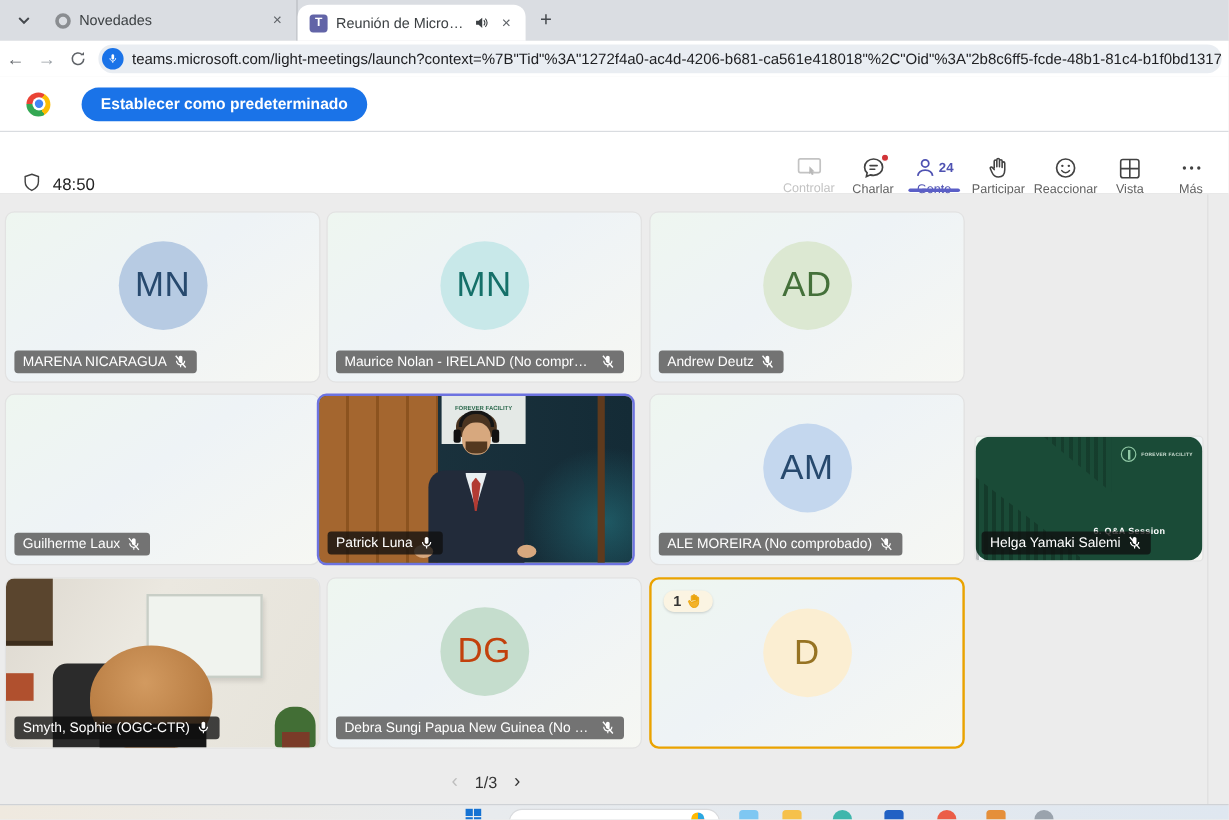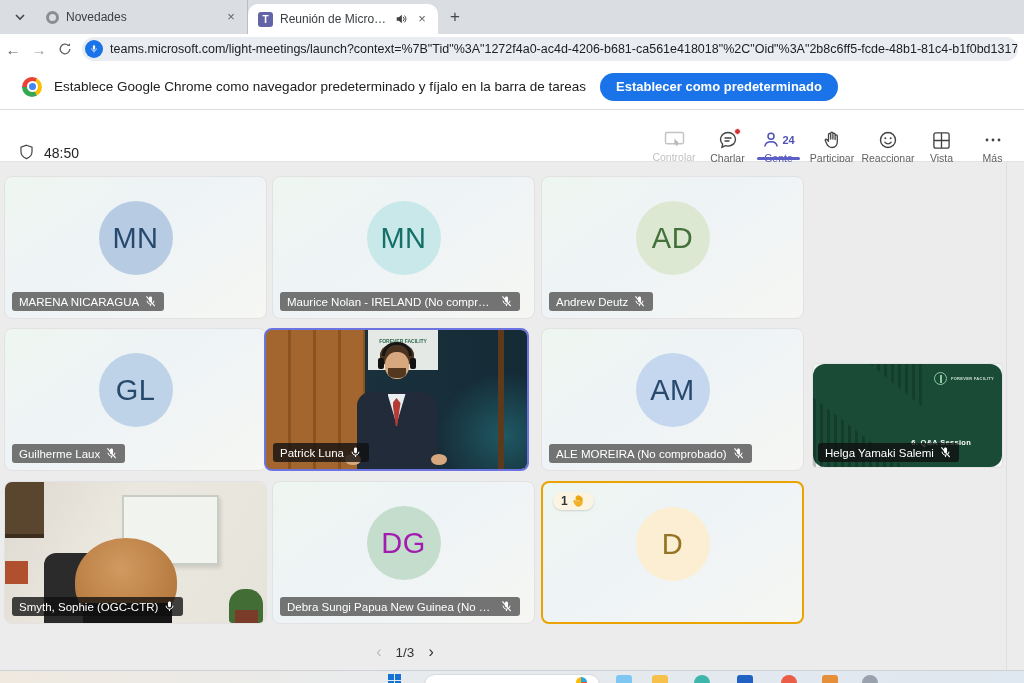--- a/index.html
+++ b/index.html
@@ -167,21 +167,20 @@
             <path d="M4.2 7.2c0 2.1 1.7 3.8 3.8 3.8s3.8-1.7 3.8-3.8" stroke="#fff" fill="none" stroke-width="1.3"></path>
             <line x1="8" y1="11" x2="8" y2="13.4" stroke="#fff" stroke-width="1.3"></line>
           </svg>
       </span>
       <span class="urltext">teams.microsoft.com/light-meetings/launch?context=%7B"Tid"%3A"1272f4a0-ac4d-4206-b681-ca561e418018"%2C"Oid"%3A"2b8c6ff5-fcde-48b1-81c4-b1f0bd1317d5"%7D&amp;</span>
     </div>
   </div>
 
   <div class="banner">
     <span class="chrome-logo"></span>
-    <span class="banner-text">Establece Google Chrome como navegador predeterminado y fíjalo en la barra de tareas</span>
     <button class="banner-btn">Establecer como predeterminado</button>
   </div>
 
   <div class="tbar">
     <div class="timerbox">
       <svg width="17" height="18" viewBox="0 0 20 20">
           <path d="M10 2l6.5 2.2v5.1c0 4.2-2.7 6.9-6.5 8.5-3.8-1.6-6.5-4.3-6.5-8.5V4.2z" fill="none" stroke="#424242" stroke-width="1.4"></path>
         </svg>
       <span class="timer">48:50</span>
     </div>
@@ -293,21 +292,20 @@
         <svg class="mic" viewBox="0 0 16 16">
             <path d="M8 1.8c-1.1 0-1.9.8-1.9 1.9v3.4c0 1.1.8 1.9 1.9 1.9s1.9-.8 1.9-1.9V3.7C9.9 2.6 9.1 1.8 8 1.8z" fill="#fff"></path>
             <path d="M3.8 7c0 2.3 1.9 4.2 4.2 4.2S12.2 9.3 12.2 7" stroke="#fff" fill="none" stroke-width="1.2"></path>
             <line x1="8" y1="11.2" x2="8" y2="13.6" stroke="#fff" stroke-width="1.2"></line>
             <line x1="3" y1="1.8" x2="13.2" y2="13.8" stroke="#fff" stroke-width="1.4"></line>
           </svg>
       </div>
     </div>
 
     <div class="tile" style="left:4px;top:166px;width:263px;height:143px">
-      <div class="avatar" style="background: rgb(191, 211, 232); color: rgb(39, 73, 110);">GL</div>
       <div class="namepill">
         <span class="nm">Guilherme Laux</span>
         <svg class="mic" viewBox="0 0 16 16">
             <path d="M8 1.8c-1.1 0-1.9.8-1.9 1.9v3.4c0 1.1.8 1.9 1.9 1.9s1.9-.8 1.9-1.9V3.7C9.9 2.6 9.1 1.8 8 1.8z" fill="#fff"></path>
             <path d="M3.8 7c0 2.3 1.9 4.2 4.2 4.2S12.2 9.3 12.2 7" stroke="#fff" fill="none" stroke-width="1.2"></path>
             <line x1="8" y1="11.2" x2="8" y2="13.6" stroke="#fff" stroke-width="1.2"></line>
             <line x1="3" y1="1.8" x2="13.2" y2="13.8" stroke="#fff" stroke-width="1.4"></line>
           </svg>
       </div>
     </div>
@@ -389,21 +387,21 @@
         <span class="nm">Smyth, Sophie (OGC-CTR)</span>
         <svg class="mic" viewBox="0 0 16 16">
             <path d="M8 1.8c-1.1 0-1.9.8-1.9 1.9v3.4c0 1.1.8 1.9 1.9 1.9s1.9-.8 1.9-1.9V3.7C9.9 2.6 9.1 1.8 8 1.8z" fill="#fff"></path>
             <path d="M3.8 7c0 2.3 1.9 4.2 4.2 4.2S12.2 9.3 12.2 7" stroke="#fff" fill="none" stroke-width="1.2"></path>
             <line x1="8" y1="11.2" x2="8" y2="13.6" stroke="#fff" stroke-width="1.2"></line>
           </svg>
       </div>
     </div>
 
     <div class="tile" style="left:272px;top:319px;width:263px;height:143px">
-      <div class="avatar" style="background: rgb(197, 221, 205); color: #a21caf;">DG</div>
+      <div class="avatar" style="background: rgb(197, 221, 205); color: #c2410c;">DG</div>
       <div class="namepill">
         <span class="nm">Debra Sungi Papua New Guinea (No comproba...</span>
         <svg class="mic" viewBox="0 0 16 16">
             <path d="M8 1.8c-1.1 0-1.9.8-1.9 1.9v3.4c0 1.1.8 1.9 1.9 1.9s1.9-.8 1.9-1.9V3.7C9.9 2.6 9.1 1.8 8 1.8z" fill="#fff"></path>
             <path d="M3.8 7c0 2.3 1.9 4.2 4.2 4.2S12.2 9.3 12.2 7" stroke="#fff" fill="none" stroke-width="1.2"></path>
             <line x1="8" y1="11.2" x2="8" y2="13.6" stroke="#fff" stroke-width="1.2"></line>
             <line x1="3" y1="1.8" x2="13.2" y2="13.8" stroke="#fff" stroke-width="1.4"></line>
           </svg>
       </div>
     </div>

